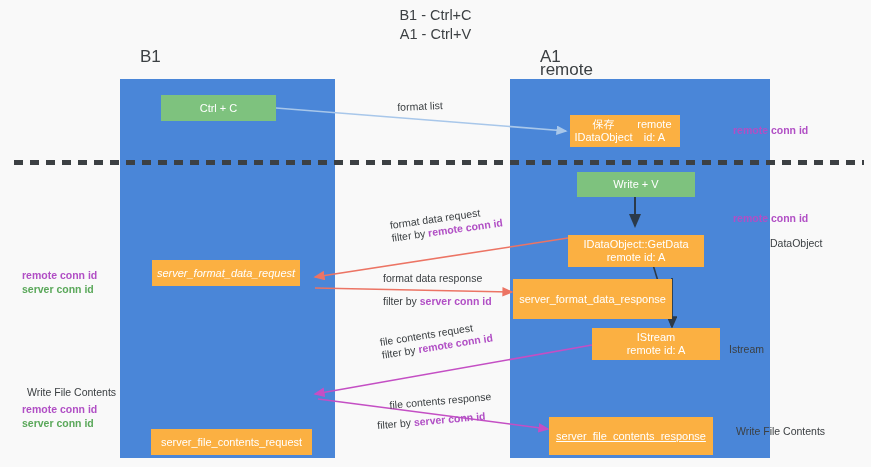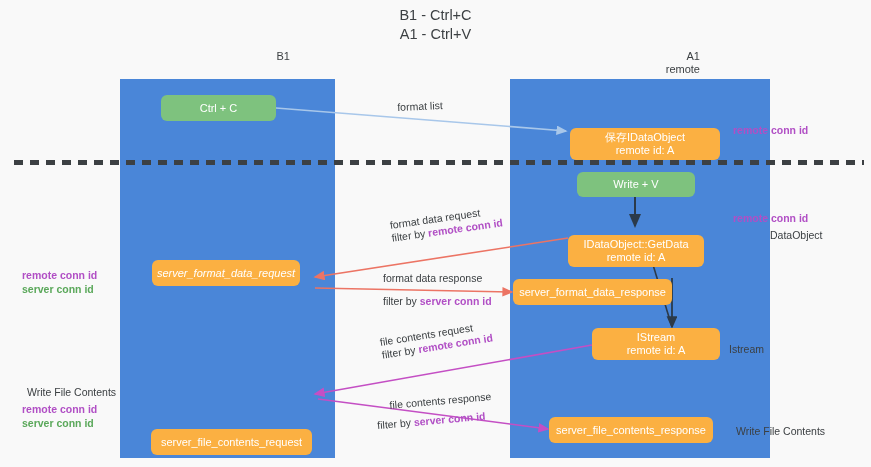--- a/index.html
+++ b/index.html
@@ -16,35 +16,34 @@
   .abs{position:absolute;}
 
   
   .title{
     left:0;top:6px;width:871px;text-align:center;
     font-size:14.5px;line-height:19px;color:#3c4043;
   }
 
   
   .colhead{
-    font-size:11px;line-height:13px;text-align:right;color:#3c4043;
+    font-size:17px;line-height:13px;text-align:left;color:#3c4043;
   }
 
   
   .lane{background:#4a86d8;}
 
   
   .box{
     box-sizing:border-box;
     display:flex;align-items:center;justify-content:center;
     text-align:center;
     font-size:11px;line-height:13px;
     color:#ffffff;
     padding:2px 4px;
-    border-radius:6px;
   }
   .box.green{background:#7ec27e;}
   .box.orange{background:#fbb042;}
 
   
   .elabel{
     font-size:10.5px;line-height:13px;color:#3c4043;white-space:nowrap;
   }
   .elabel .purple{color:#b14fc5;font-weight:bold;}
 
@@ -111,52 +110,52 @@
     <line x1="318" y1="399" x2="548" y2="429" stroke="#c44fc4" stroke-width="1.6" marker-end="url(#ah-mag)"></line>
   </svg>
 
   <div class="abs" style="left:14px;top:160px;width:850px;height:5px;
         background:repeating-linear-gradient(to right,#3c4043 0 9px,transparent 9px 16px);"></div>
 
   <div class="abs box green" style="left:161px;top:95px;width:115px;height:26px;">
     <span>Ctrl + C</span>
   </div>
 
-  <div class="abs box orange" style="left:570px;top:128px;width:150px;height:32px;flex-direction:column;">
+  <div class="abs box orange" style="left:570px;top:115px;width:110px;height:32px;flex-direction:row;">
     <span>保存IDataObject</span>
     <span>remote id: A</span>
   </div>
 
   <div class="abs box green" style="left:577px;top:172px;width:118px;height:25px;">
     <span>Write + V</span>
   </div>
 
   <div class="abs box orange" style="left:568px;top:226px;width:136px;height:32px;flex-direction:column;margin-top:9px;">
     <span>IDataObject::GetData</span>
     <span>remote id: A</span>
   </div>
 
   <div class="abs box orange" style="left:152px;top:260px;width:148px;height:26px;font-style:italic;">
     <span>server_format_data_request</span>
   </div>
 
-  <div class="abs box orange" style="left:513px;top:279px;width:159px;height:26px;">
+  <div class="abs box orange" style="left:513px;top:279px;width:159px;height:40px;">
     <span>server_format_data_response</span>
   </div>
 
   <div class="abs box orange" style="left:592px;top:328px;width:128px;height:32px;flex-direction:column;">
     <span>IStream</span>
     <span>remote id: A</span>
   </div>
 
   <div class="abs box orange" style="left:151px;top:385px;width:161px;height:26px;margin-top:44px;">
     <span>server_file_contents_request</span>
   </div>
 
-  <div class="abs box orange" style="left:549px;top:417px;width:164px;height:26px;">
+  <div class="abs box orange" style="left:549px;top:417px;width:164px;height:38px;text-decoration:underline;">
     <span>server_file_contents_response</span>
   </div>
 
   <div class="abs elabel" style="left:397px;top:101px;transform:rotate(-2.5deg);transform-origin:left top;">
     <span>format list</span>
   </div>
 
   <div class="abs elabel" style="left:389px;top:219px;transform:rotate(-8deg);transform-origin:left top;">
     <div>format data request</div>
     <div>
@@ -198,19 +197,19 @@
   </div>
 
   <div class="abs side" style="left:733px;top:123px;">
     <span class="purple">remote conn id</span>
   </div>
 
   <div class="abs side" style="left:733px;top:211px;">
     <span class="purple">remote conn id</span>
   </div>
 
-  <div class="abs plain" style="left:729px;top:228px;padding-left:41px;">DataObject</div>
+  <div class="abs plain" style="left:729px;top:236px;padding-left:41px;">DataObject</div>
 
   <div class="abs plain" style="left:729px;top:342px;">Istream</div>
 
   <div class="abs plain" style="left:736px;top:424px;">Write File Contents</div>
 
 </div>
 
 </body></html>

